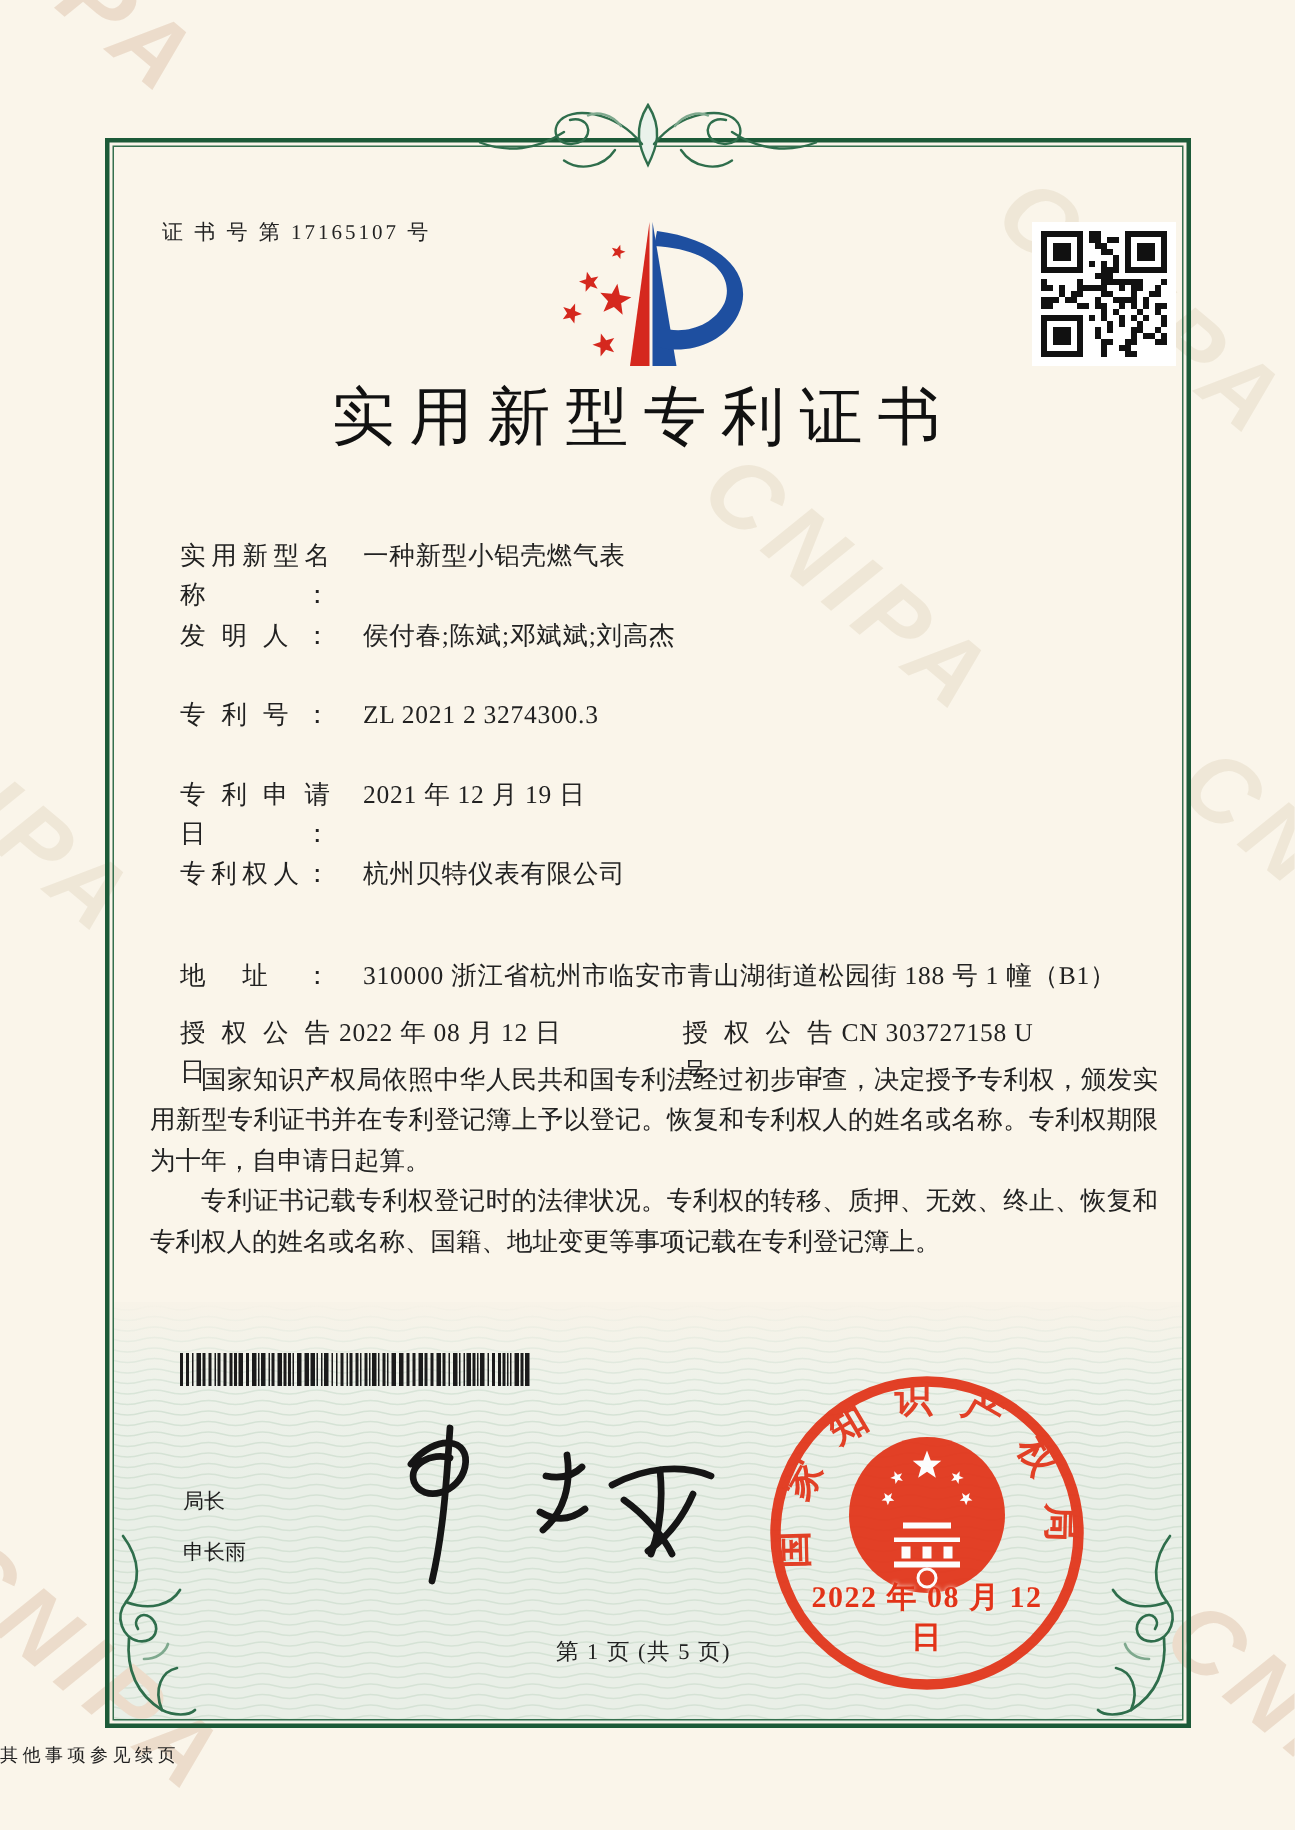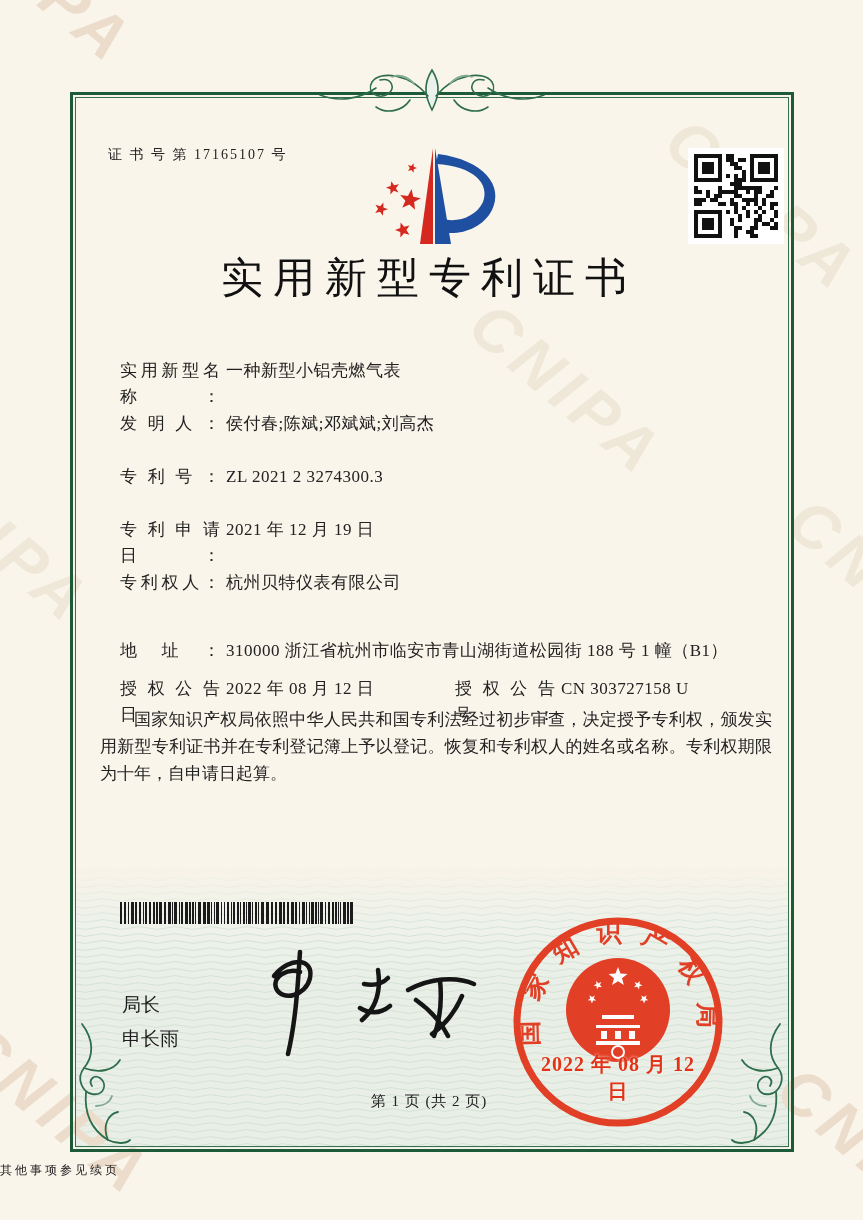--- a/index.html
+++ b/index.html
@@ -31,26 +31,26 @@
   .band svg{position:absolute;left:0;top:0;
     -webkit-mask-image:linear-gradient(180deg,transparent 0,#000 70px);
     mask-image:linear-gradient(180deg,transparent 0,#000 70px);}
   .cert-no{position:absolute;left:108px;top:146px;font-size:14px;letter-spacing:2px;z-index:2}
   .title{
     position:absolute;left:70px;top:250px;width:718px;text-align:center;
     font-size:42px;font-weight:normal;letter-spacing:10px;color:#111;z-index:2;
   }
   .row{position:absolute;left:120px;width:665px;font-size:17px;line-height:26px;z-index:2}
   .flabel{display:inline-block;width:100px;text-align:justify;text-align-last:justify;vertical-align:top}
-  .fvalue{display:inline-block;margin-left:6px;max-width:552px;vertical-align:top;letter-spacing:.5px}
+  .fvalue{display:inline-block;margin-left:22px;max-width:552px;vertical-align:top;letter-spacing:.5px}
   .fvalue2{display:inline-block;margin-left:6px;vertical-align:top;letter-spacing:.5px}
   .rpair{position:absolute;left:335px;top:0}
   .paras{position:absolute;left:100px;top:706px;width:672px;font-size:17px;line-height:27px;text-align:justify;z-index:2}
   .paras p{margin:0;text-indent:2em}
-  .director{position:absolute;left:122px;font-size:19px;font-family:"Liberation Sans",sans-serif;color:#1c1c1c;z-index:2}
+  .director{position:absolute;left:122px;font-size:14px;font-family:"Liberation Sans",sans-serif;color:#1c1c1c;z-index:2}
   .page-info{position:absolute;left:70px;top:1092px;width:718px;text-align:center;font-size:15px;letter-spacing:1px;z-index:2}
   .cont-note{position:absolute;left:0;top:1162px;width:863px;text-align:left;font-size:12px;letter-spacing:3px;z-index:2}
   .seal-date{
     position:absolute;left:528px;top:1051px;width:180px;text-align:center;z-index:4;
     font-size:20px;font-weight:bold;color:#e23318;letter-spacing:1px;
     text-shadow:0 0 3px rgba(250,248,240,.9);
   }
   svg{display:block}
 </style>
 </head>
@@ -305,20 +305,21 @@
 </div>
 <div class="row" style="top:676px">
   <span class="flabel">授权公告日：</span><span class="fvalue2">2022 年 08 月 12 日</span>
   <span class="rpair">
     <span class="flabel">授权公告号：</span><span class="fvalue2">CN 303727158 U</span>
   </span>
 </div>
 
 <div class="paras">
   <p>国家知识产权局依照中华人民共和国专利法经过初步审查，决定授予专利权，颁发实用新型专利证书并在专利登记簿上予以登记。恢复和专利权人的姓名或名称。专利权期限为十年，自申请日起算。</p>
+  <p>专利证书记载专利权登记时的法律状况。专利权的转移、质押、无效、终止、恢复和专利权人的姓名或名称、国籍、地址变更等事项记载在专利登记簿上。</p>
 </div>
 
 <svg id="barcode" class="abs" style="left:120px;top:902px;z-index:2" width="236" height="22">
     <rect x="0" y="0" width="2" height="22" fill="#1b1b1b"></rect>
     <rect x="4" y="0" width="2" height="22" fill="#1b1b1b"></rect>
     <rect x="8" y="0" width="1" height="22" fill="#1b1b1b"></rect>
     <rect x="11" y="0" width="3" height="22" fill="#1b1b1b"></rect>
     <rect x="15" y="0" width="2" height="22" fill="#1b1b1b"></rect>
     <rect x="19" y="0" width="2" height="22" fill="#1b1b1b"></rect>
     <rect x="23" y="0" width="1" height="22" fill="#1b1b1b"></rect>
@@ -422,14 +423,14 @@
   <circle cx="118" cy="147" r="6" stroke="#fff" stroke-width="2" fill="none"></circle>
   <defs>
     <path id="sealArc" d="M41.9 144.7 A81 81 0 1 1 194.1 144.7" fill="none"></path>
   </defs>
   <text font-size="25" font-weight="bold" fill="#e23318" letter-spacing="18" font-family="Liberation Serif, serif">
     <textPath href="#sealArc" startOffset="50%" text-anchor="middle">国家知识产权局</textPath>
   </text>
 </svg>
 <div class="seal-date">2022 年 08 月 12 日</div>
 
-<div class="page-info">第 1 页 (共 2 页)</div>
+<div class="page-info">第 1 页 (共 5 页)</div>
 <div class="cont-note">其他事项参见续页</div>
 
 </body></html>

